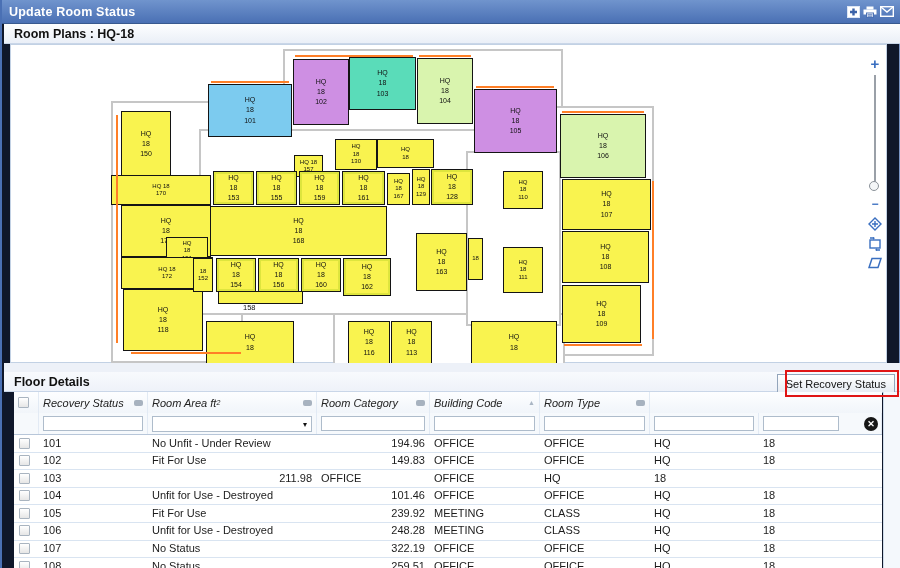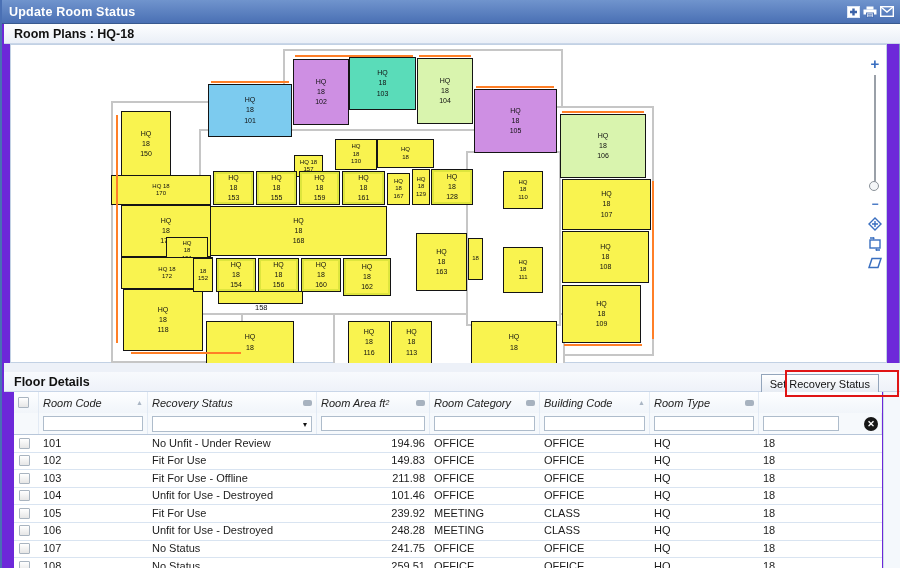--- a/index.html
+++ b/index.html
@@ -1,19 +1,19 @@
 <!DOCTYPE html>
 <html><head>
 <meta charset="utf-8">
 <style>
   * { margin:0; padding:0; box-sizing:border-box; }
   html,body { width:900px; height:568px; overflow:hidden;
     font-family:"Liberation Sans", sans-serif; background:#edf1f8; }
   #window { position:relative; width:900px; height:568px;
-    border-left:2px solid #4a70b4; border-right:1px solid #7a95c5; background:#6d28d9; }
+    border-left:2px solid #4a70b4; border-right:1px solid #7a95c5; background:#0f172a; }
 
   
   #titlebar { position:absolute; left:0; top:0; width:898px; height:24px;
     background:linear-gradient(#7094cd,#4a70b4); border-bottom:1px solid #38598f;
     display:flex; align-items:center; }
   #titlebar .t { color:#fff; font-size:12.5px; font-weight:bold; padding-left:7px; letter-spacing:.2px; }
   #titlebar .icons { margin-left:auto; display:flex; gap:3px; padding-right:6px; }
   .tbi { width:14px; height:13px; display:flex; align-items:center; justify-content:center; cursor:pointer; }
 
   
@@ -42,21 +42,21 @@
   
   #plan-controls { position:absolute; right:3px; top:6px; width:16px; height:300px; }
   .zbtn { position:absolute; left:0; width:16px; text-align:center; color:#3a6fc0;
     font-weight:bold; cursor:pointer; }
   #zoom-track { position:absolute; left:7px; top:24px; width:2px; height:110px; background:#9aa0a8; cursor:pointer; }
   #zoom-handle { position:absolute; left:2px; top:130px; width:10px; height:10px; border-radius:50%;
     background:#f4f6f8; border:1.5px solid #8b9299; cursor:grab; }
   .zico { position:absolute; left:1px; cursor:pointer; }
 
   
-  #set-btn { position:absolute; right:20px; top:374px; height:19px;
+  #set-btn { position:absolute; right:4px; top:374px; height:19px;
     background:linear-gradient(#ffffff,#e7ecf3); border:1px solid #93a5bb;
     font-size:11px; color:#111; padding:0 8px; cursor:pointer;
     font-family:"Liberation Sans", sans-serif; }
   #red-box { position:absolute; left:783px; top:370px; width:114px; height:27px;
     border:2px solid #e01414; pointer-events:none; z-index:40; }
 
   #grid { position:absolute; left:12px; top:392px; width:868px; }
   .grid-row { display:grid; grid-template-columns:25px 109px 169px 113px 110px 110px 109px 123px; }
   #hdr-row { height:21px; background:linear-gradient(#fdfeff,#f1f5fa); }
   #hdr-row .cell { display:flex; align-items:center; font-size:11px; font-style:italic;
@@ -315,21 +315,21 @@
         <div class="accent" style="left: 200px; top: 36px; width: 78px; height: 2px;"></div>
         <div class="accent" style="left: 284px; top: 10px; width: 118px; height: 2px;"></div>
         <div class="accent" style="left: 408px; top: 10px; width: 52px; height: 2px;"></div>
         <div class="accent" style="left: 465px; top: 41px; width: 78px; height: 2px;"></div>
         <div class="accent" style="left: 551px; top: 66px; width: 82px; height: 2px;"></div>
         <div class="accent" style="left: 641px; top: 136px; width: 2px; height: 158px;"></div>
         <div class="accent" style="left: 105px; top: 70px; width: 2px; height: 228px;"></div>
         <div class="accent" style="left: 120px; top: 307px; width: 110px; height: 2px;"></div>
         <div class="accent" style="left: 330px; top: 318px; width: 200px; height: 2px;"></div>
         <div class="accent" style="left: 553px; top: 299px; width: 78px; height: 2px;"></div>
-        <div class="plan-label" style="left: 244px; top: 258px;">158</div>
+        <div class="plan-label" style="left: 232px; top: 258px;">158</div>
       </div>
     <div id="plan-controls">
       <span class="zbtn" style="top:4px; font-size:15px;">+</span>
       <div id="zoom-track"></div>
       <div id="zoom-handle"></div>
       <span class="zbtn" style="top:146px; font-size:12px;">−</span>
       <span class="zico" style="top:166px;">
         <svg width="14" height="14" viewBox="0 0 14 14">
             <path d="M7 1L13 7L7 13L1 7Z" fill="none" stroke="#3a6fc0" stroke-width="1.4"></path>
             <path d="M7 4v6M4 7h6" stroke="#3a6fc0" stroke-width="1.4"></path>
@@ -355,24 +355,20 @@
   <div class="sec-hdr" id="details-hdr">Floor Details</div>
   <button id="set-btn">Set Recovery Status</button>
   <div id="red-box"></div>
 
   <div id="grid">
     <div class="grid-row" id="hdr-row">
         <div class="cell">
           <span class="cb" style="margin: 0px;"></span>
         </div>
         <div class="cell">
-          <span>Room Code</span>
-          <span class="sort-asc">▲</span>
-        </div>
-        <div class="cell">
           <span>Recovery Status</span>
           <span class="filter-ico"></span>
         </div>
         <div class="cell">
           <span>Room Area ft</span>
           <sup style="font-size: 7px;">2</sup>
           <span class="filter-ico"></span>
         </div>
         <div class="cell">
           <span>Room Category</span>
@@ -438,21 +434,20 @@
         <div class="cell">OFFICE</div>
         <div class="cell">OFFICE</div>
         <div class="cell">HQ</div>
         <div class="cell">18</div>
       </div>
       <div class="grid-row data-row">
         <div>
           <span class="cb" style="display: block;"></span>
         </div>
         <div class="cell">103</div>
-        <div class="cell">Fit For Use - Offline</div>
         <div class="cell num">211.98</div>
         <div class="cell">OFFICE</div>
         <div class="cell">OFFICE</div>
         <div class="cell">HQ</div>
         <div class="cell">18</div>
       </div>
       <div class="grid-row data-row">
         <div>
           <span class="cb" style="display: block;"></span>
         </div>
@@ -487,21 +482,21 @@
         <div class="cell">CLASS</div>
         <div class="cell">HQ</div>
         <div class="cell">18</div>
       </div>
       <div class="grid-row data-row">
         <div>
           <span class="cb" style="display: block;"></span>
         </div>
         <div class="cell">107</div>
         <div class="cell">No Status</div>
-        <div class="cell num">241.75</div>
+        <div class="cell num">322.19</div>
         <div class="cell">OFFICE</div>
         <div class="cell">OFFICE</div>
         <div class="cell">HQ</div>
         <div class="cell">18</div>
       </div>
       <div class="grid-row data-row">
         <div>
           <span class="cb" style="display: block;"></span>
         </div>
         <div class="cell">108</div>

